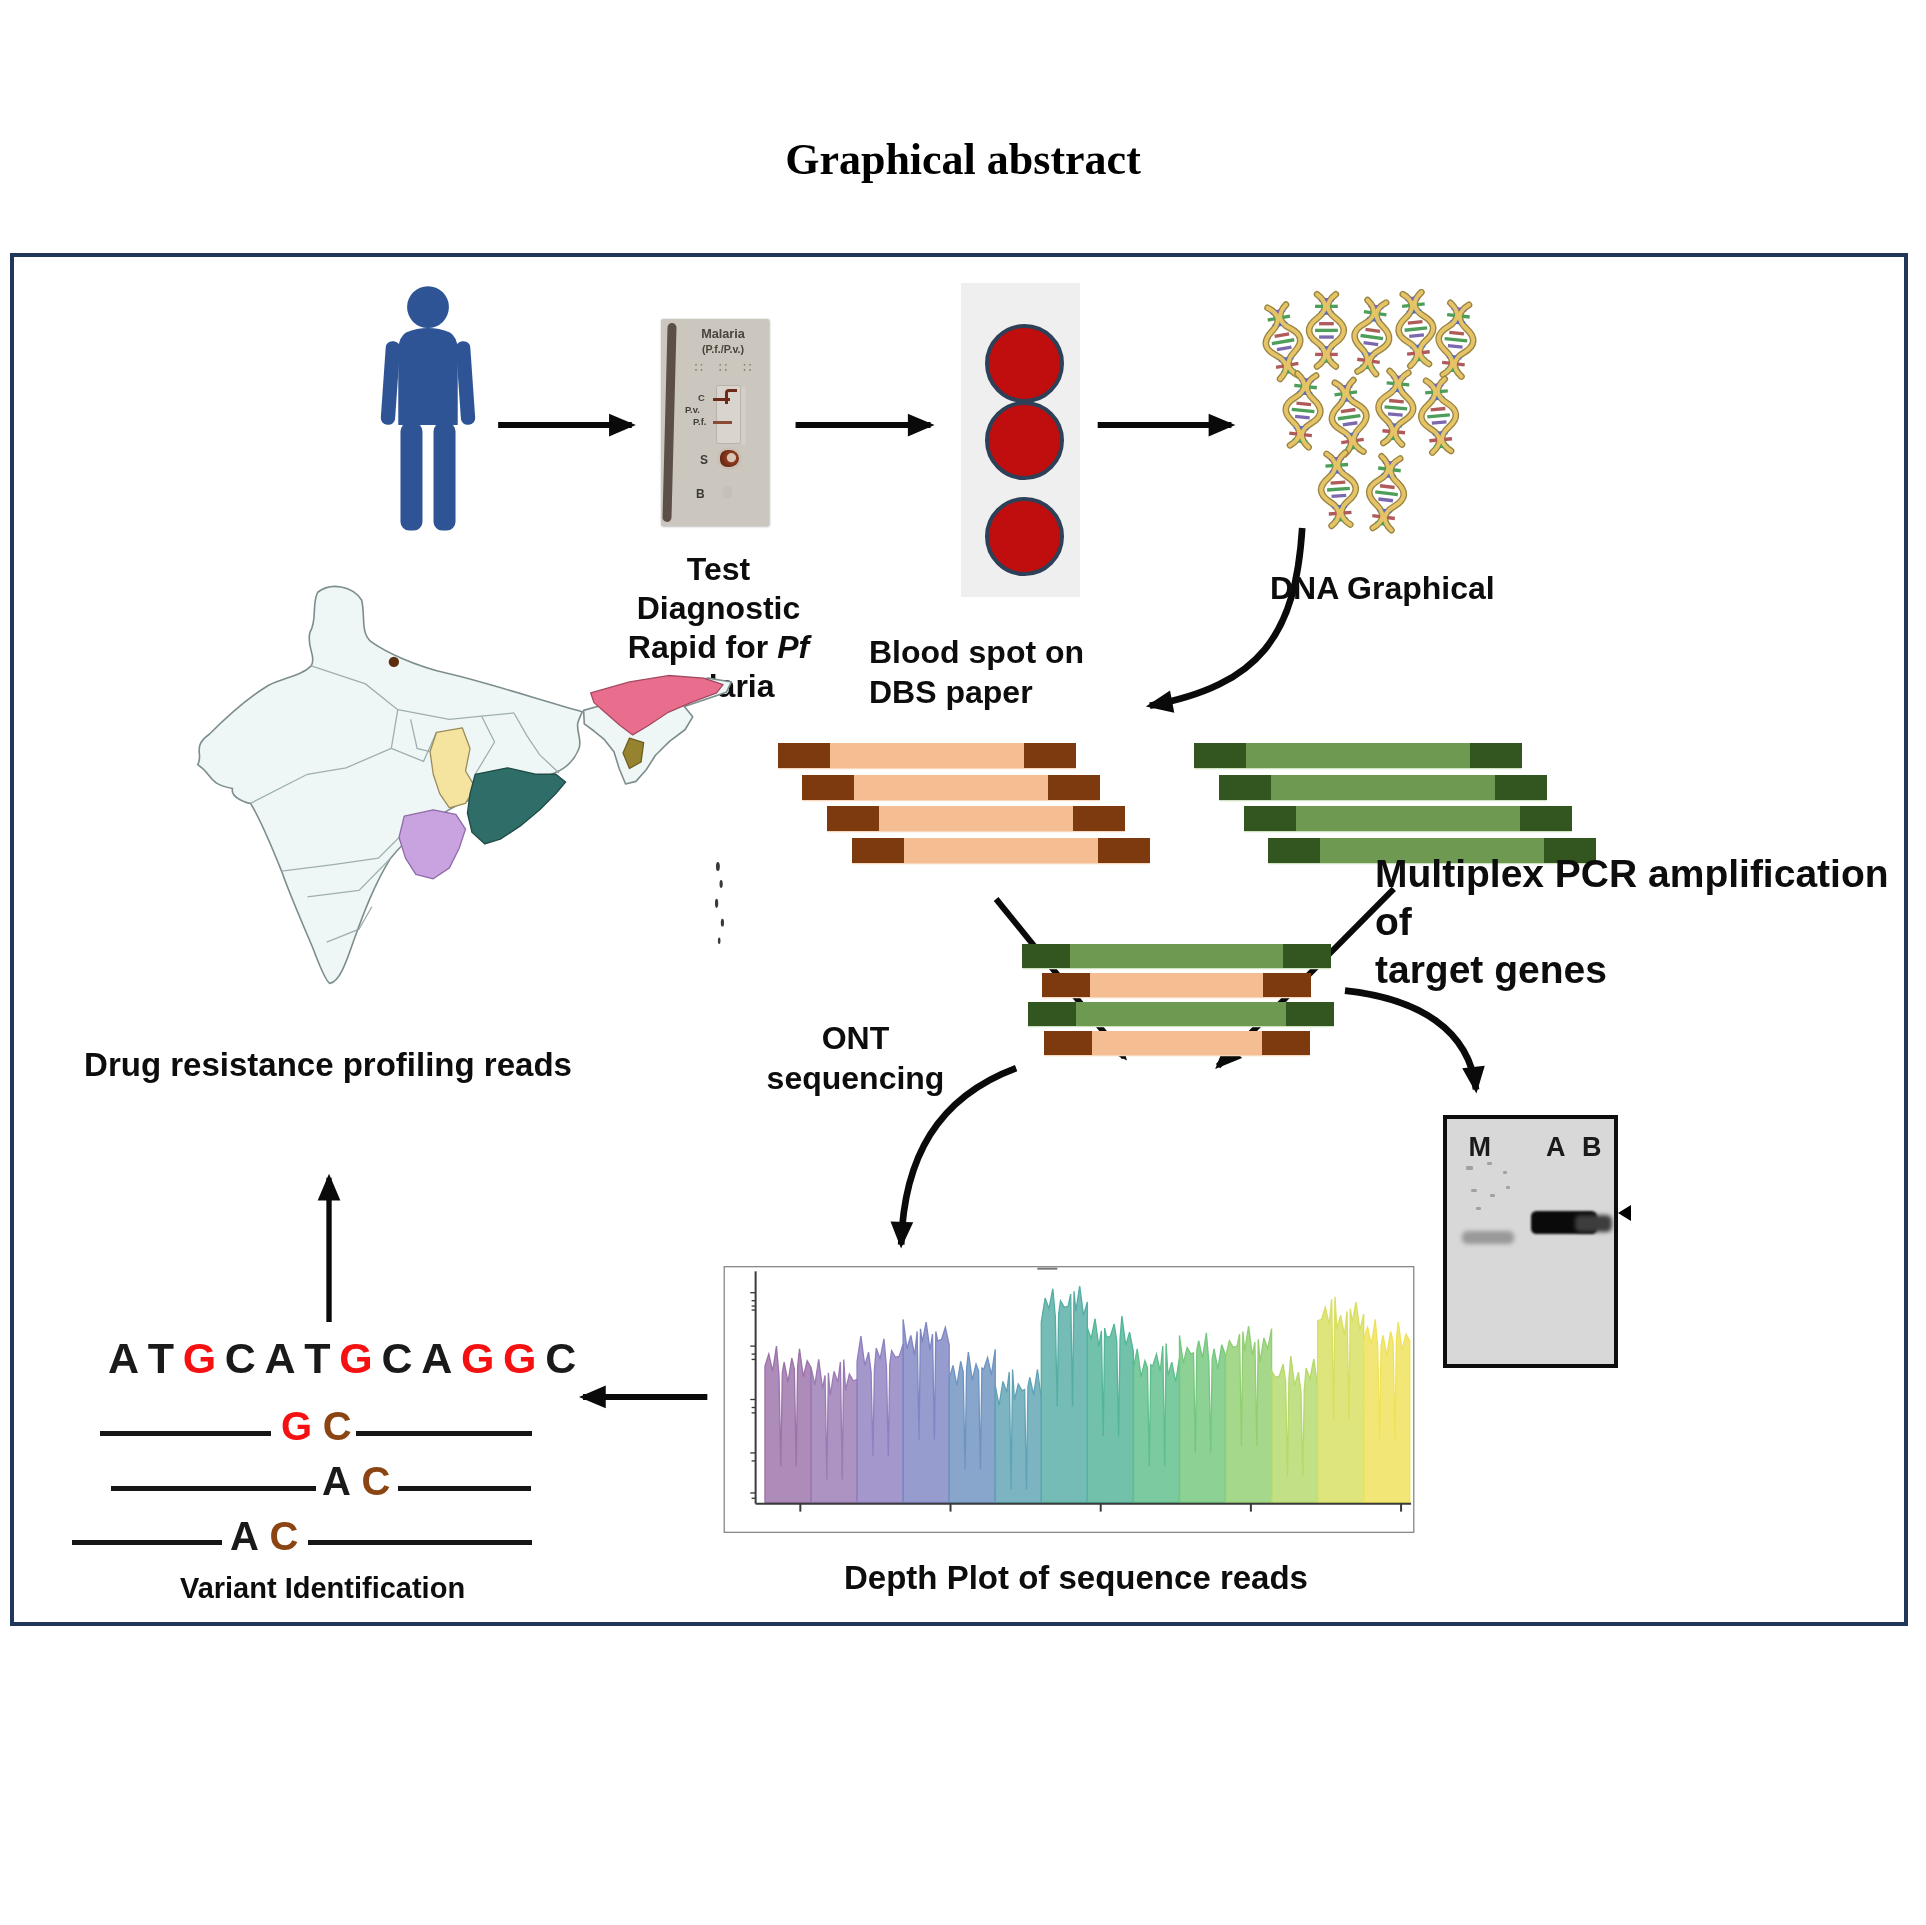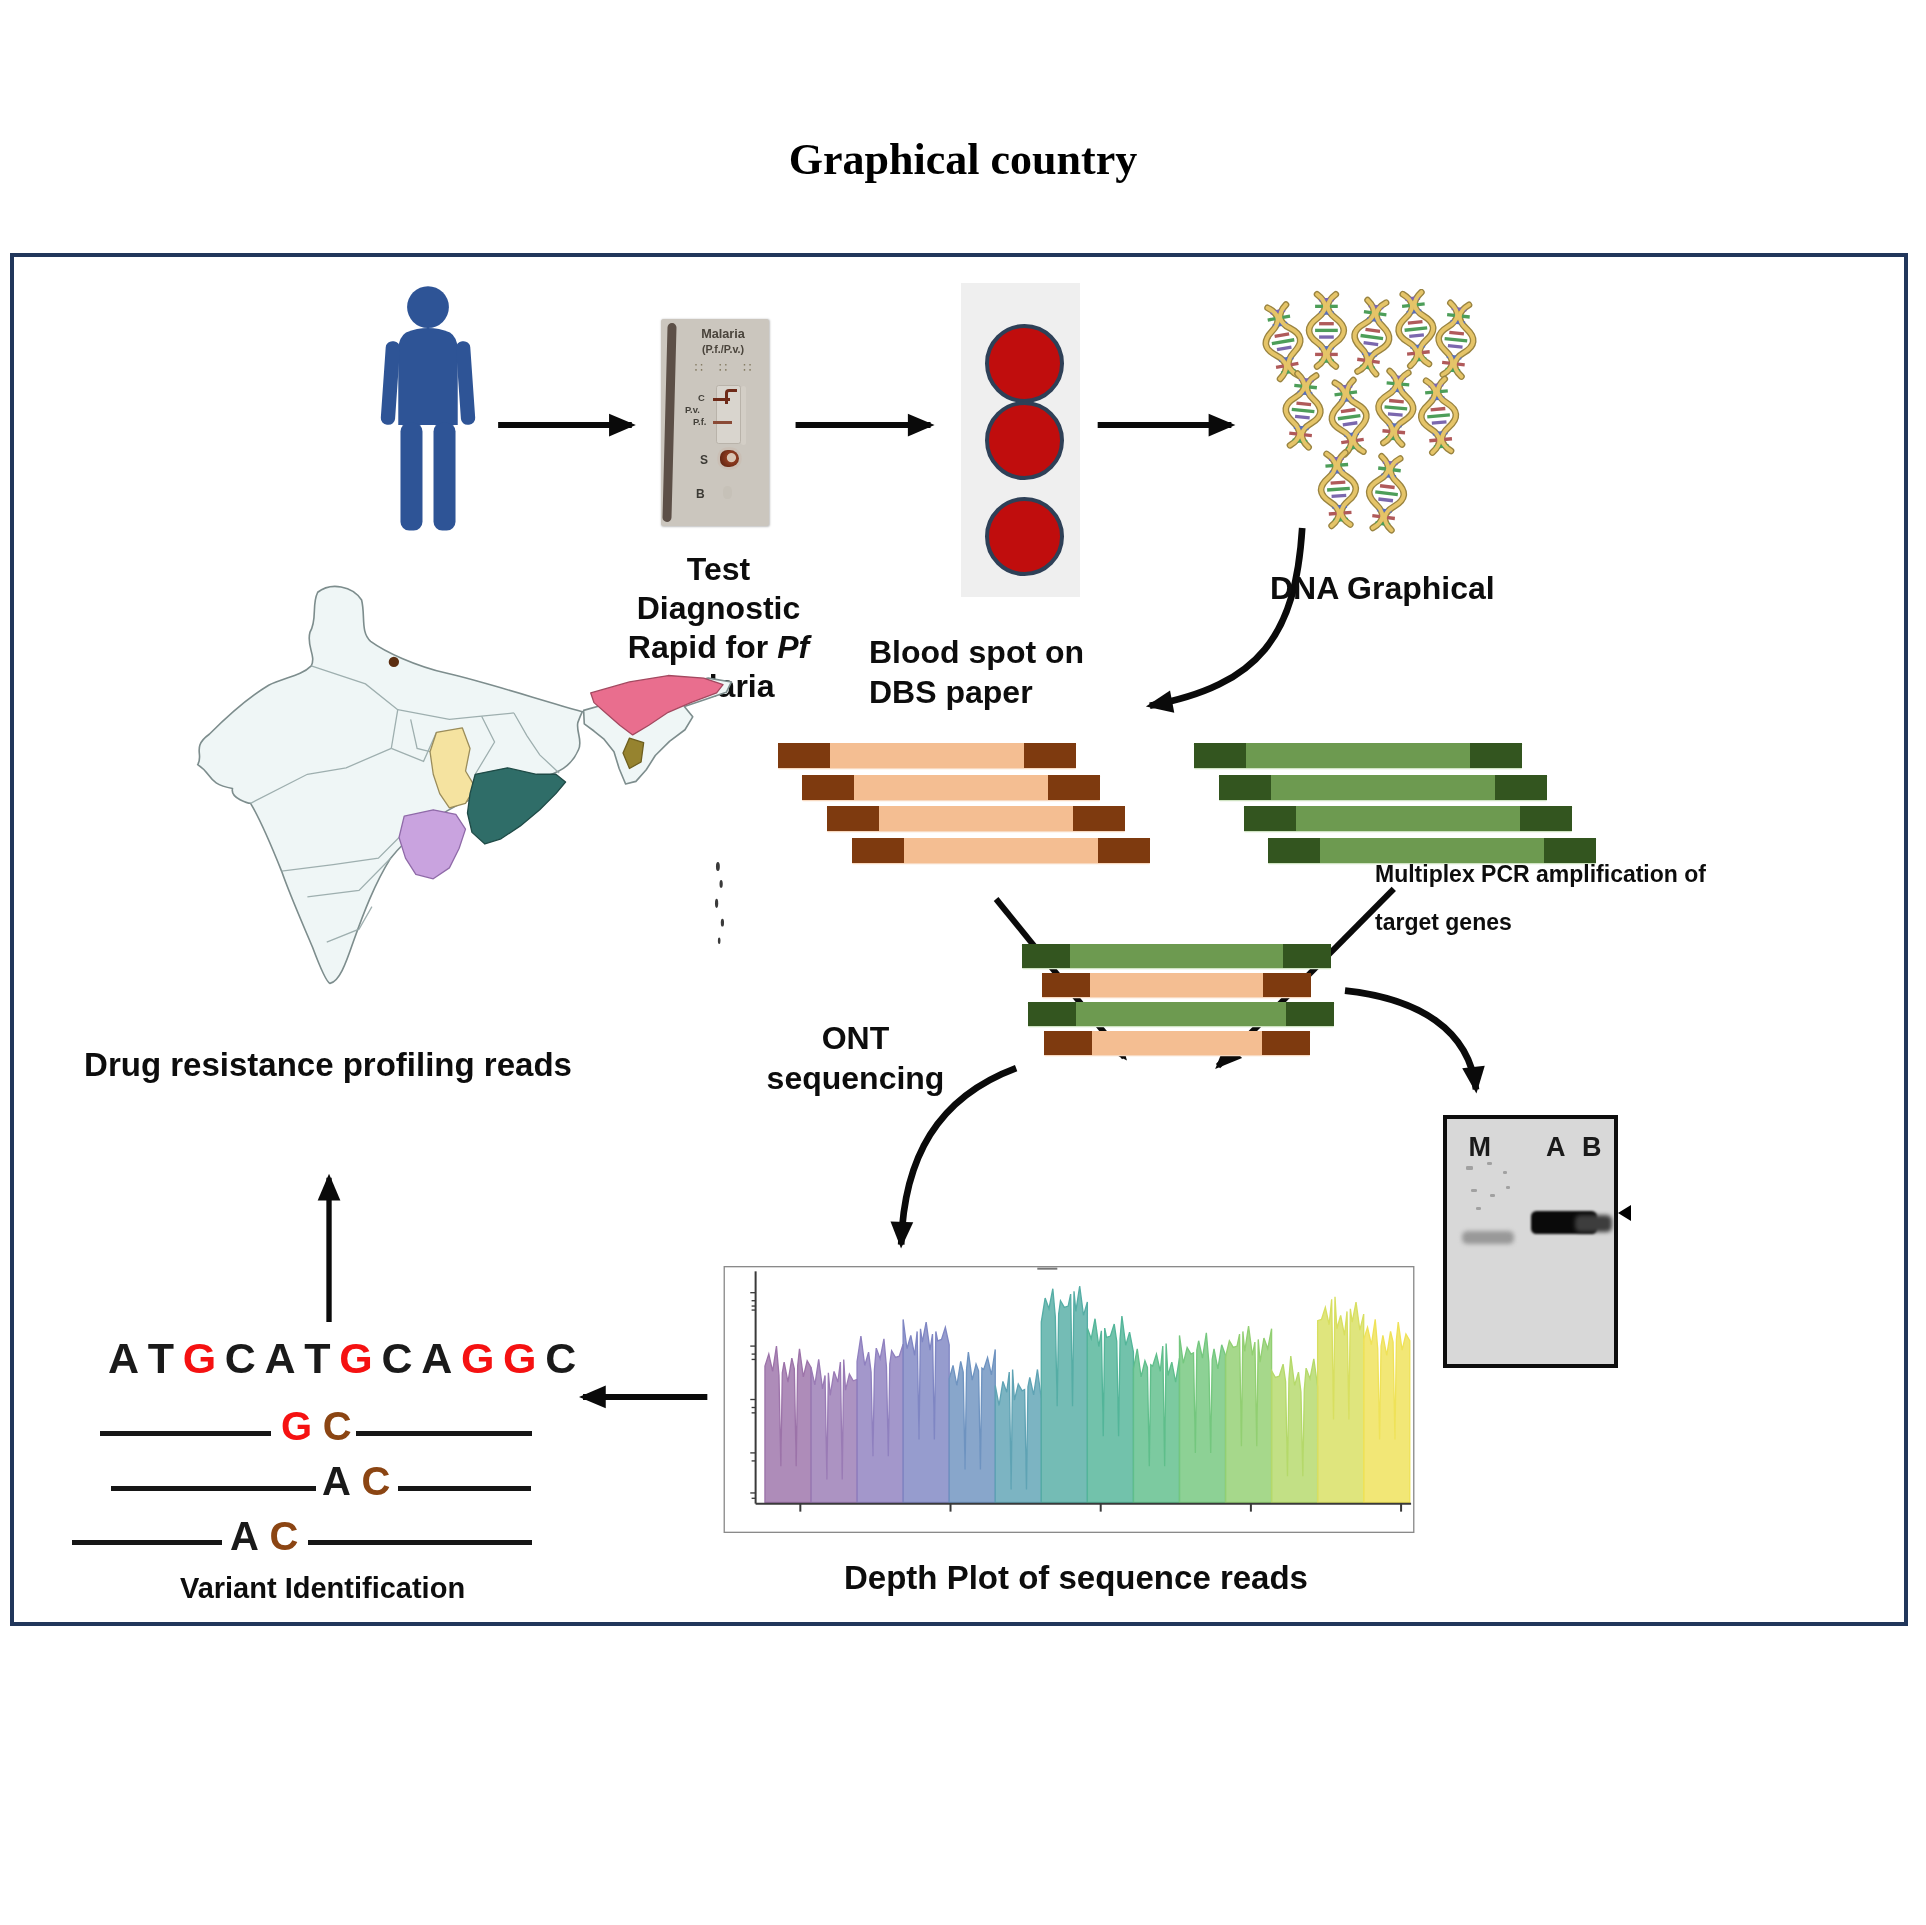--- a/index.html
+++ b/index.html
@@ -29,21 +29,21 @@
      background:radial-gradient(circle at 60% 45%, #d8c5b4 28%, #8C3A1F 34%, #5e2310 85%);
      box-shadow:0 0 0 2.7px #c9a78f33;}
   .rdt-bmark{left:62px;top:167px;width:9.4px;height:13.4px;background:#c6c1b8;border-radius:40%;}
   .rdt-caption{left:588px;top:550px;width:261px;text-align:center;line-height:39px;}
   
   .dbs-card{left:961px;top:283px;width:119px;height:314px;background:#EFEFEF;}
   .blood-spot{width:71px;height:71px;border-radius:50%;background:#C00D0D;border:4.7px solid #2E4057;left:24px;}
   .dbs-caption{left:869px;top:632px;width:281px;text-align:left;}
   
   .dna-caption{left:1270px;top:568px;width:334px;text-align:left;}
-  .multiplex-caption{left:1375px;top:850px;width:521px;text-align:left;font-size:23px;line-height:48px;}
+  .multiplex-caption{left:1375px;top:850px;width:521px;text-align:left;font-size:39px;line-height:48px;}
   .ont-caption{left:722px;top:1018px;width:267px;text-align:center;}
   .depth-caption{left:782px;top:1558px;width:588px;text-align:center;font-size:33px;}
   .variant-caption{left:107px;top:1568px;width:431px;text-align:center;font-size:29px;}
   .drug-caption{left:37px;top:1043px;width:582px;text-align:center;font-size:33px;line-height:44px;}
   
   .bar{position:absolute;height:25.4px;border-radius:1.3px;}
   .bar .cap{position:absolute;top:0;width:52px;height:100%;}
   .bar .capL{left:0;} .bar .capR{right:0;}
   .bar.orange{background:#F4BE92;box-shadow:0 1.3px 0 #f8d9c0;}
   .bar.orange .cap{background:#7E3A0F;}
@@ -64,21 +64,21 @@
   .seqrow{position:absolute;display:flex;gap:8.7px;font-weight:700;font-size:43px;font-family:"Liberation Sans",sans-serif;}
   .seqrow span{display:inline-block;}
   .seqline{position:absolute;height:0;border-top:5.3px solid #161616;}
   .seqsmall{position:absolute;display:flex;gap:10.7px;font-weight:700;font-size:40px;}
 </style>
 </head>
 <body>
 
 <div class="stage">
 
-  <div class="abs" id="figure-title">Graphical country</div>
+  <div class="abs" id="figure-title">Graphical abstract</div>
 
   <div class="abs frame"></div>
 
   <svg class="abs overlay" viewBox="0 0 2881 2880">
     <defs>
       <marker id="ah" markerWidth="46" markerHeight="40" refX="36" refY="20" orient="auto" markerUnits="userSpaceOnUse">
         <path d="M2,3 L42,20 L2,37 Z" fill="#0a0a0a"></path>
       </marker>
     </defs>
     <line x1="745" y1="636" x2="945" y2="636" stroke="#0a0a0a" stroke-width="9" marker-end="url(#ah)"></line>

